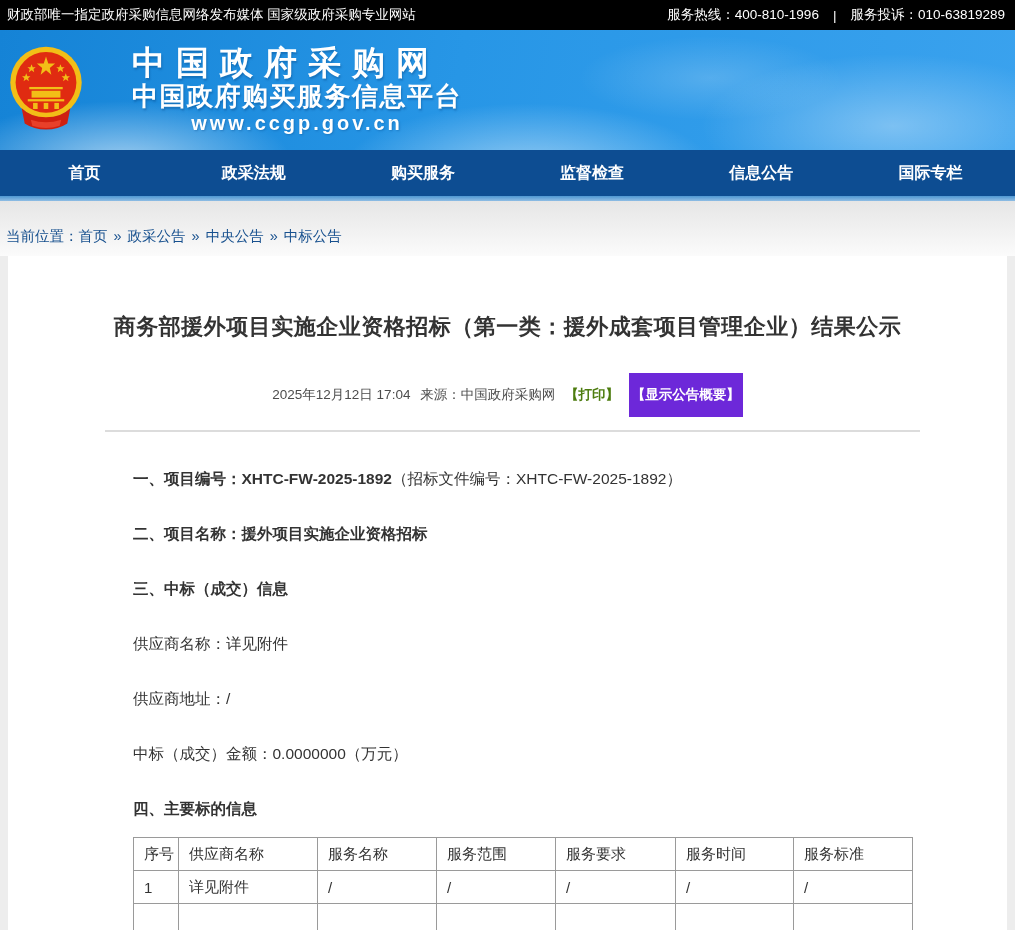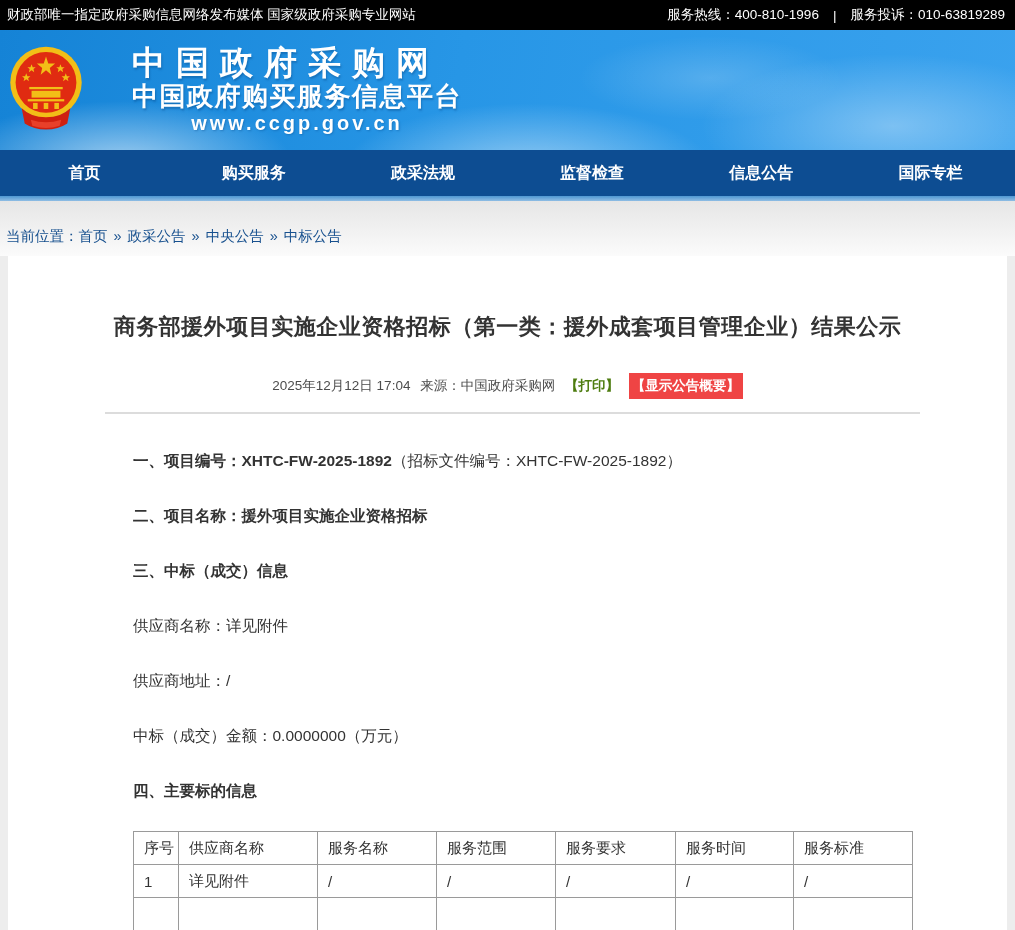--- a/index.html
+++ b/index.html
@@ -98,35 +98,35 @@
   .meta-line {
     margin-top: 31px;
     text-align: center;
     font-size: 13.5px;
     color: #4c4c4c;
   }
   .meta-line > span { margin: 0 3px; }
   .print-btn { color: #4d7c0f; font-weight: bold; cursor: pointer; }
   .summary-btn {
     display: inline-block;
-    background: #ef4444;
+    background: #6d28d9;
     color: #fff;
     font-weight: bold;
-    padding: 4px 3px;
+    padding: 13px 3px;
     cursor: pointer;
   }
   .divider {
     margin: 13px auto 0 97px;
     width: 815px;
     border-top: 2px solid #dcdcdc;
   }
 
   .body-text { padding: 36px 100px 0 125px; font-size: 15.5px; color: #333; }
   .body-text p { margin: 0 0 34px; line-height: 21px; }
-  .body-text p.last { margin-bottom: 30px; }
+  .body-text p.last { margin-bottom: 18px; }
   .b { font-weight: bold; }
 
   
   table.bid-table {
     margin-left: 125px;
     width: 780px;
     border-collapse: collapse;
     border: 1px solid #14b8a6;
     table-layout: fixed;
   }
@@ -177,22 +177,22 @@
     <div class="logo-text">
       <div class="site-name">中国政府采购网</div>
       <div class="site-sub">中国政府购买服务信息平台</div>
       <div class="site-url">www.ccgp.gov.cn</div>
     </div>
   </div>
 </div>
 
 <div class="nav">
   <div class="nav-item">首页</div>
+  <div class="nav-item">政采法规</div>
   <div class="nav-item">购买服务</div>
-  <div class="nav-item">政采法规</div>
   <div class="nav-item">监督检查</div>
   <div class="nav-item">信息公告</div>
   <div class="nav-item">国际专栏</div>
 </div>
 <div class="nav-strip"></div>
 
 <div class="crumb-band">
   <span>当前位置：</span><span class="crumb-link">首页</span><span class="crumb-sep">»</span><span class="crumb-link">政采公告</span><span class="crumb-sep">»</span><span class="crumb-link">中央公告</span><span class="crumb-sep">»</span><span class="crumb-link">中标公告</span>
 </div>
 

